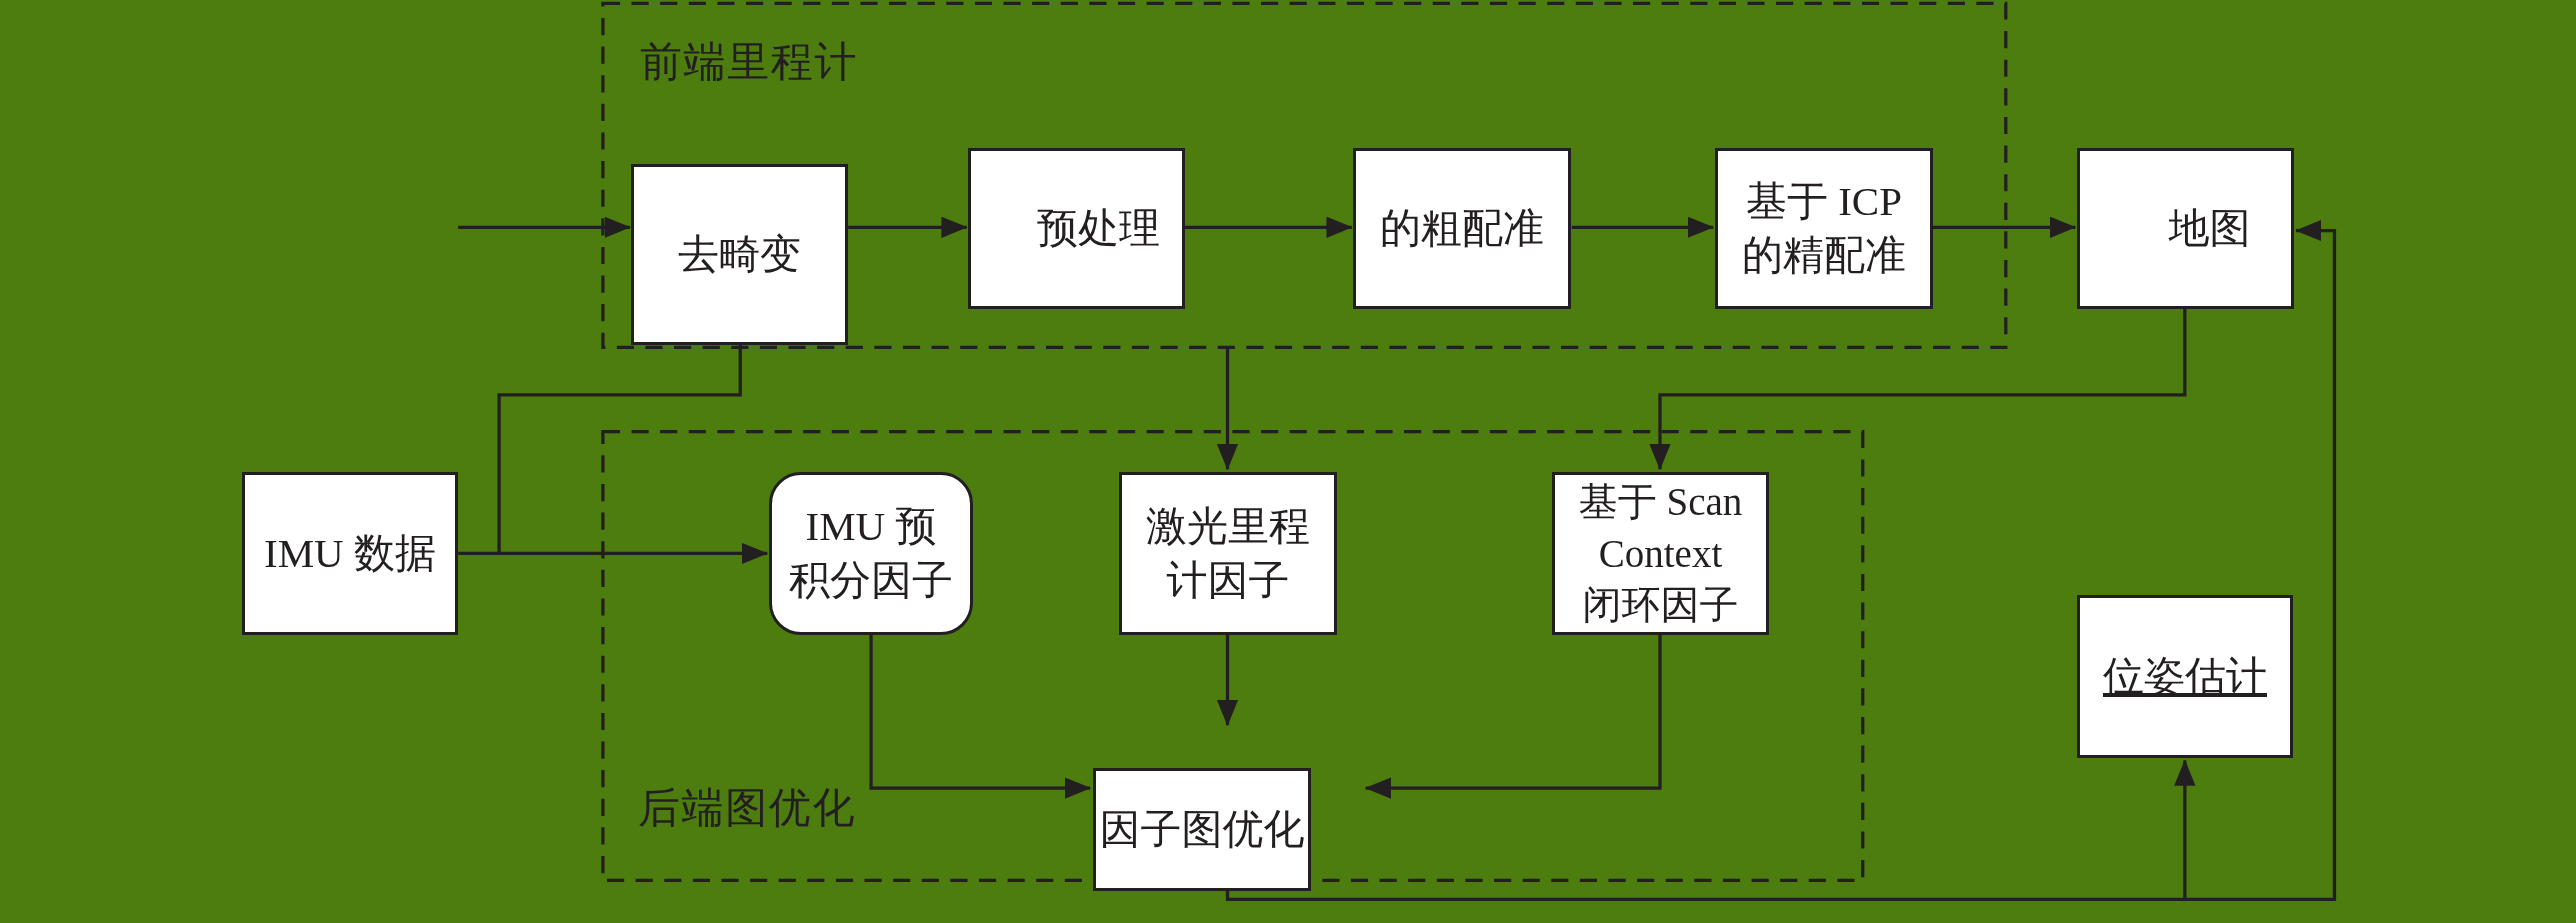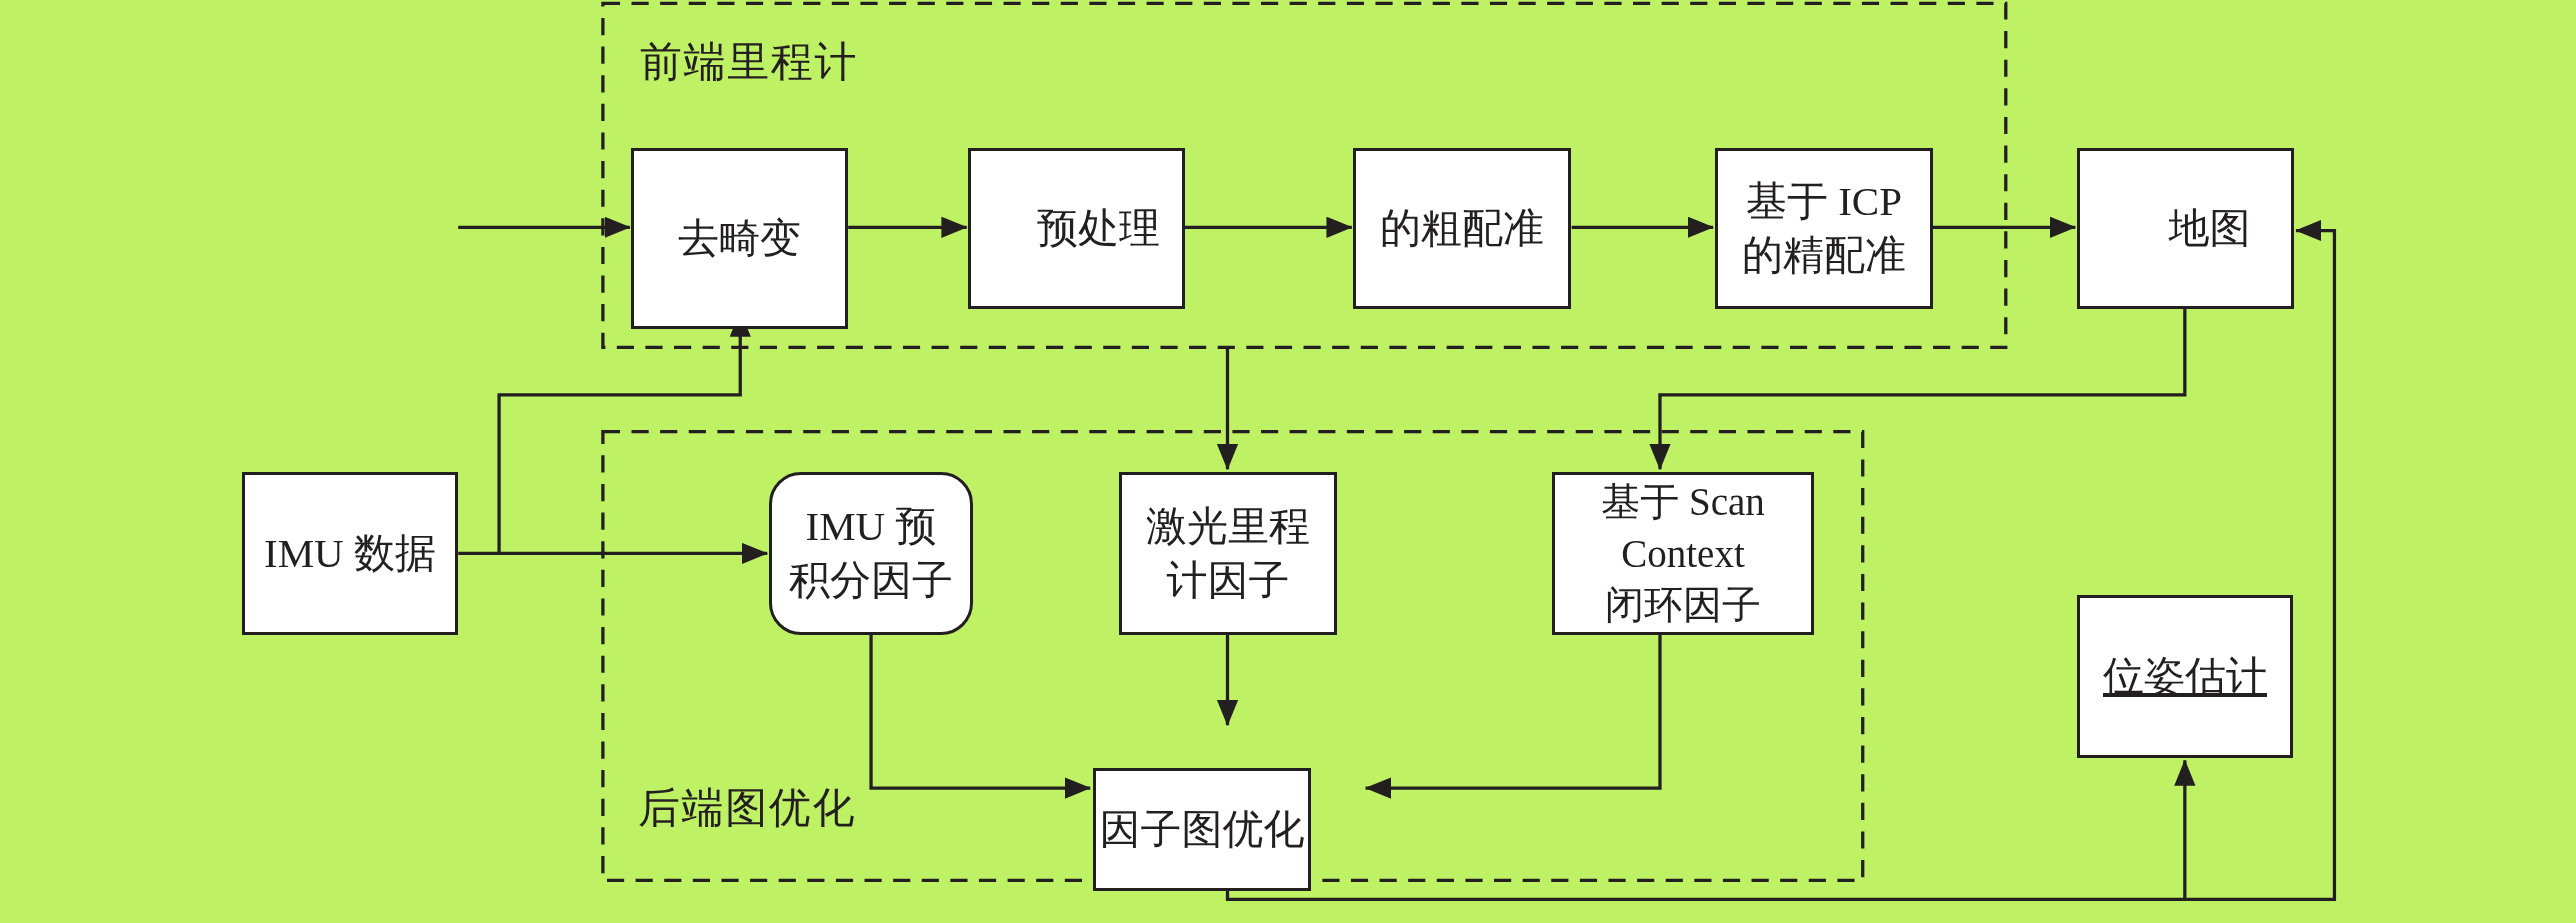--- a/index.html
+++ b/index.html
@@ -4,21 +4,21 @@
 <style>
   html, body {
     margin: 0;
     padding: 0;
     background: #ffffff;
   }
   .canvas {
     position: relative;
     width: 2576px;
     height: 923px;
-    background: #bef264;
+    background: #4d7c0f;
     font-family: "Liberation Serif", "DejaVu Serif", serif;
     color: #231f20;
     overflow: hidden;
   }
   .wires {
     position: absolute;
     left: 0;
     top: 0;
     width: 2576px;
     height: 923px;
@@ -38,29 +38,29 @@
     white-space: nowrap;
   }
   .group-label {
     position: absolute;
     font-size: 42px;
     letter-spacing: 1.6px;
     white-space: nowrap;
   }
   
   #n-point-cloud   { left: 243px;  top: 148px; width: 215px; height: 161px; }
-  #n-deskew        { left: 631px;  top: 148px; width: 217px; height: 181px; text-align: right; }
+  #n-deskew        { left: 631px;  top: 164px; width: 217px; height: 181px; text-align: right; }
   #n-preprocess    { left: 968px; top: 148px; width: 217px; height: 161px; padding-left: 44px; }
   #n-fhfp          { left: 1353px; top: 148px; width: 218px; height: 161px; }
   #n-icp           { left: 1715px; top: 148px; width: 218px; height: 161px; }
   #n-map           { left: 2077px; top: 148px; width: 217px; height: 161px; padding-left: 48px; }
   #n-imu-data      { left: 242px;  top: 472px; width: 216px; height: 163px; }
   #n-imu-preint    { left: 769px;  top: 472px; width: 204px; height: 163px; border-radius: 32px; }
   #n-lidar-odom    { left: 1119px; top: 472px; width: 218px; height: 163px; }
-  #n-scan-context  { left: 1552px; top: 472px; width: 262px; height: 163px; font-size: 39px; line-height: 1.32; }
+  #n-scan-context  { left: 1552px; top: 472px; width: 217px; height: 163px; font-size: 39px; line-height: 1.32; }
   #n-factor-graph  { left: 1093px; top: 728px; width: 218px; height: 123px; margin-top: 40px; }
   #n-pose-est      { left: 2077px; top: 595px; width: 216px; height: 163px; text-decoration: underline; }
   #lbl-frontend    { left: 640px;  top: 34px;  }
   #lbl-backend     { left: 638px;  top: 780px; }
 </style>
 </head>
 <body>
 
 <div class="canvas">
 

